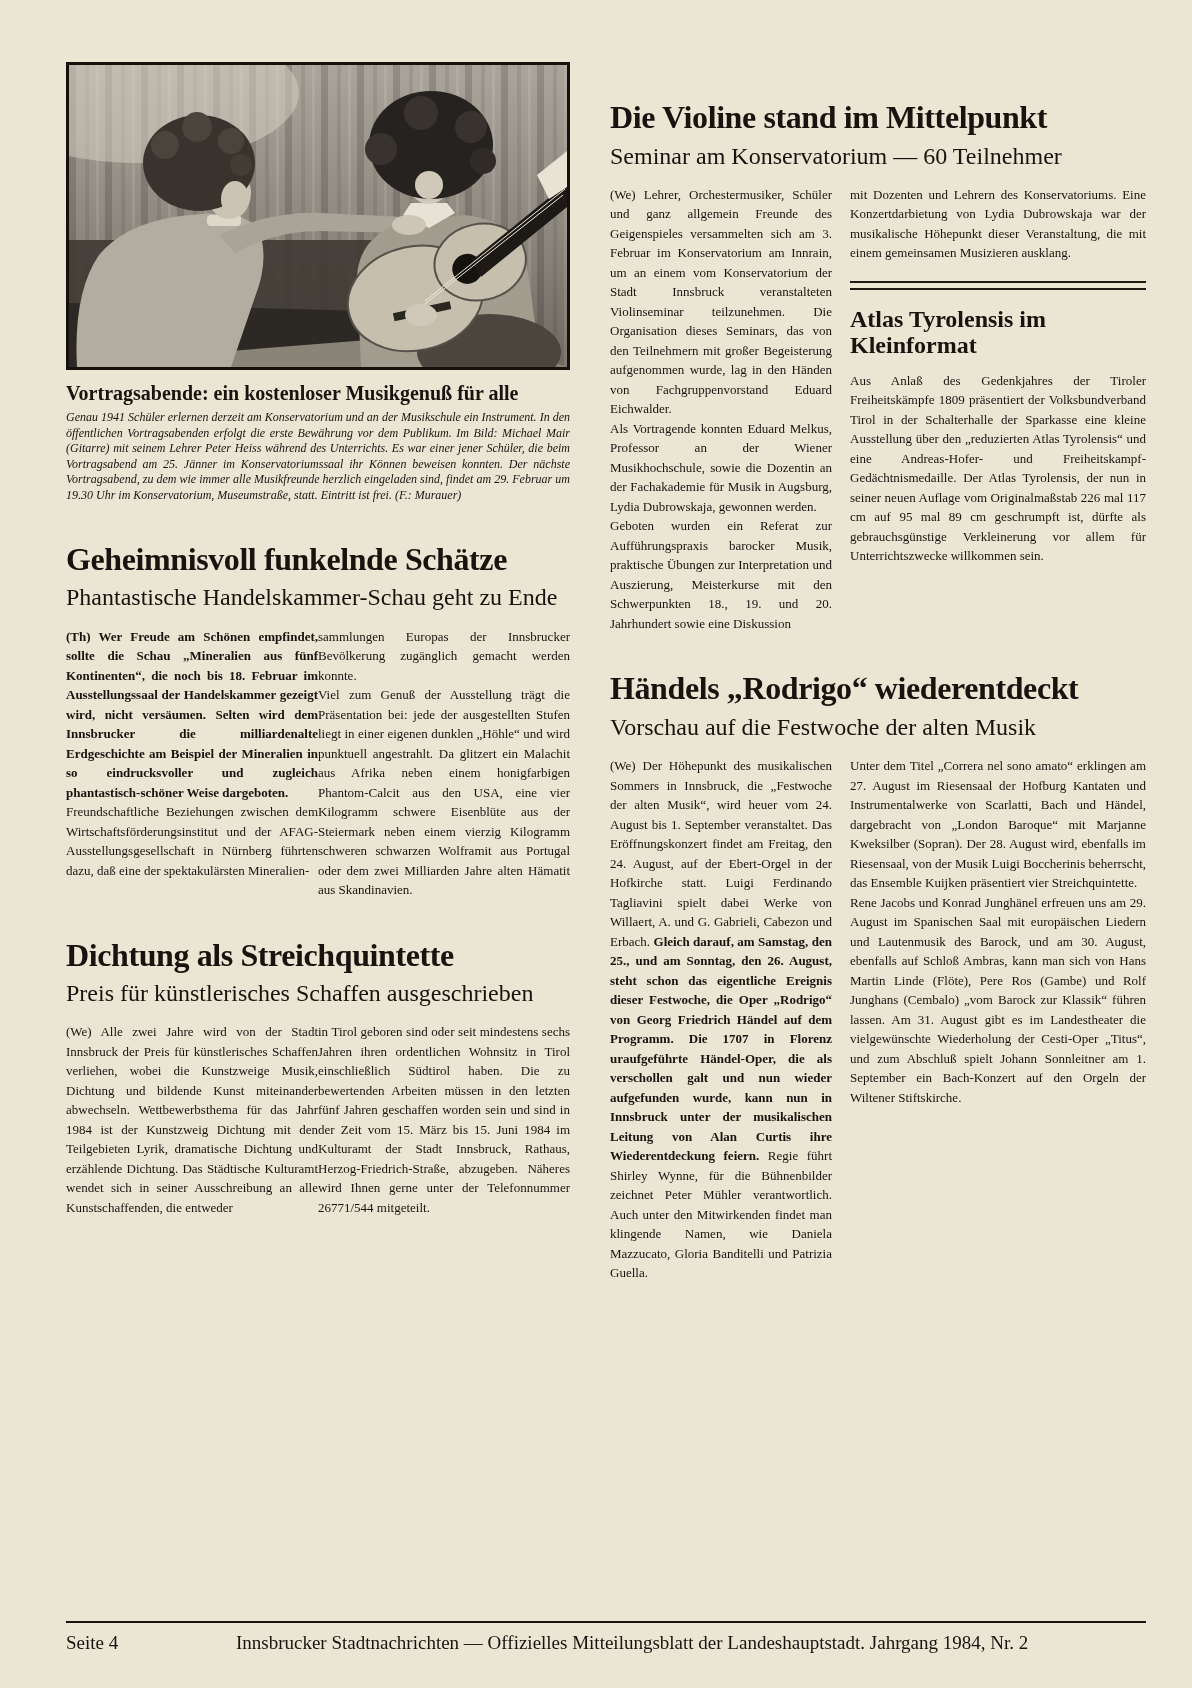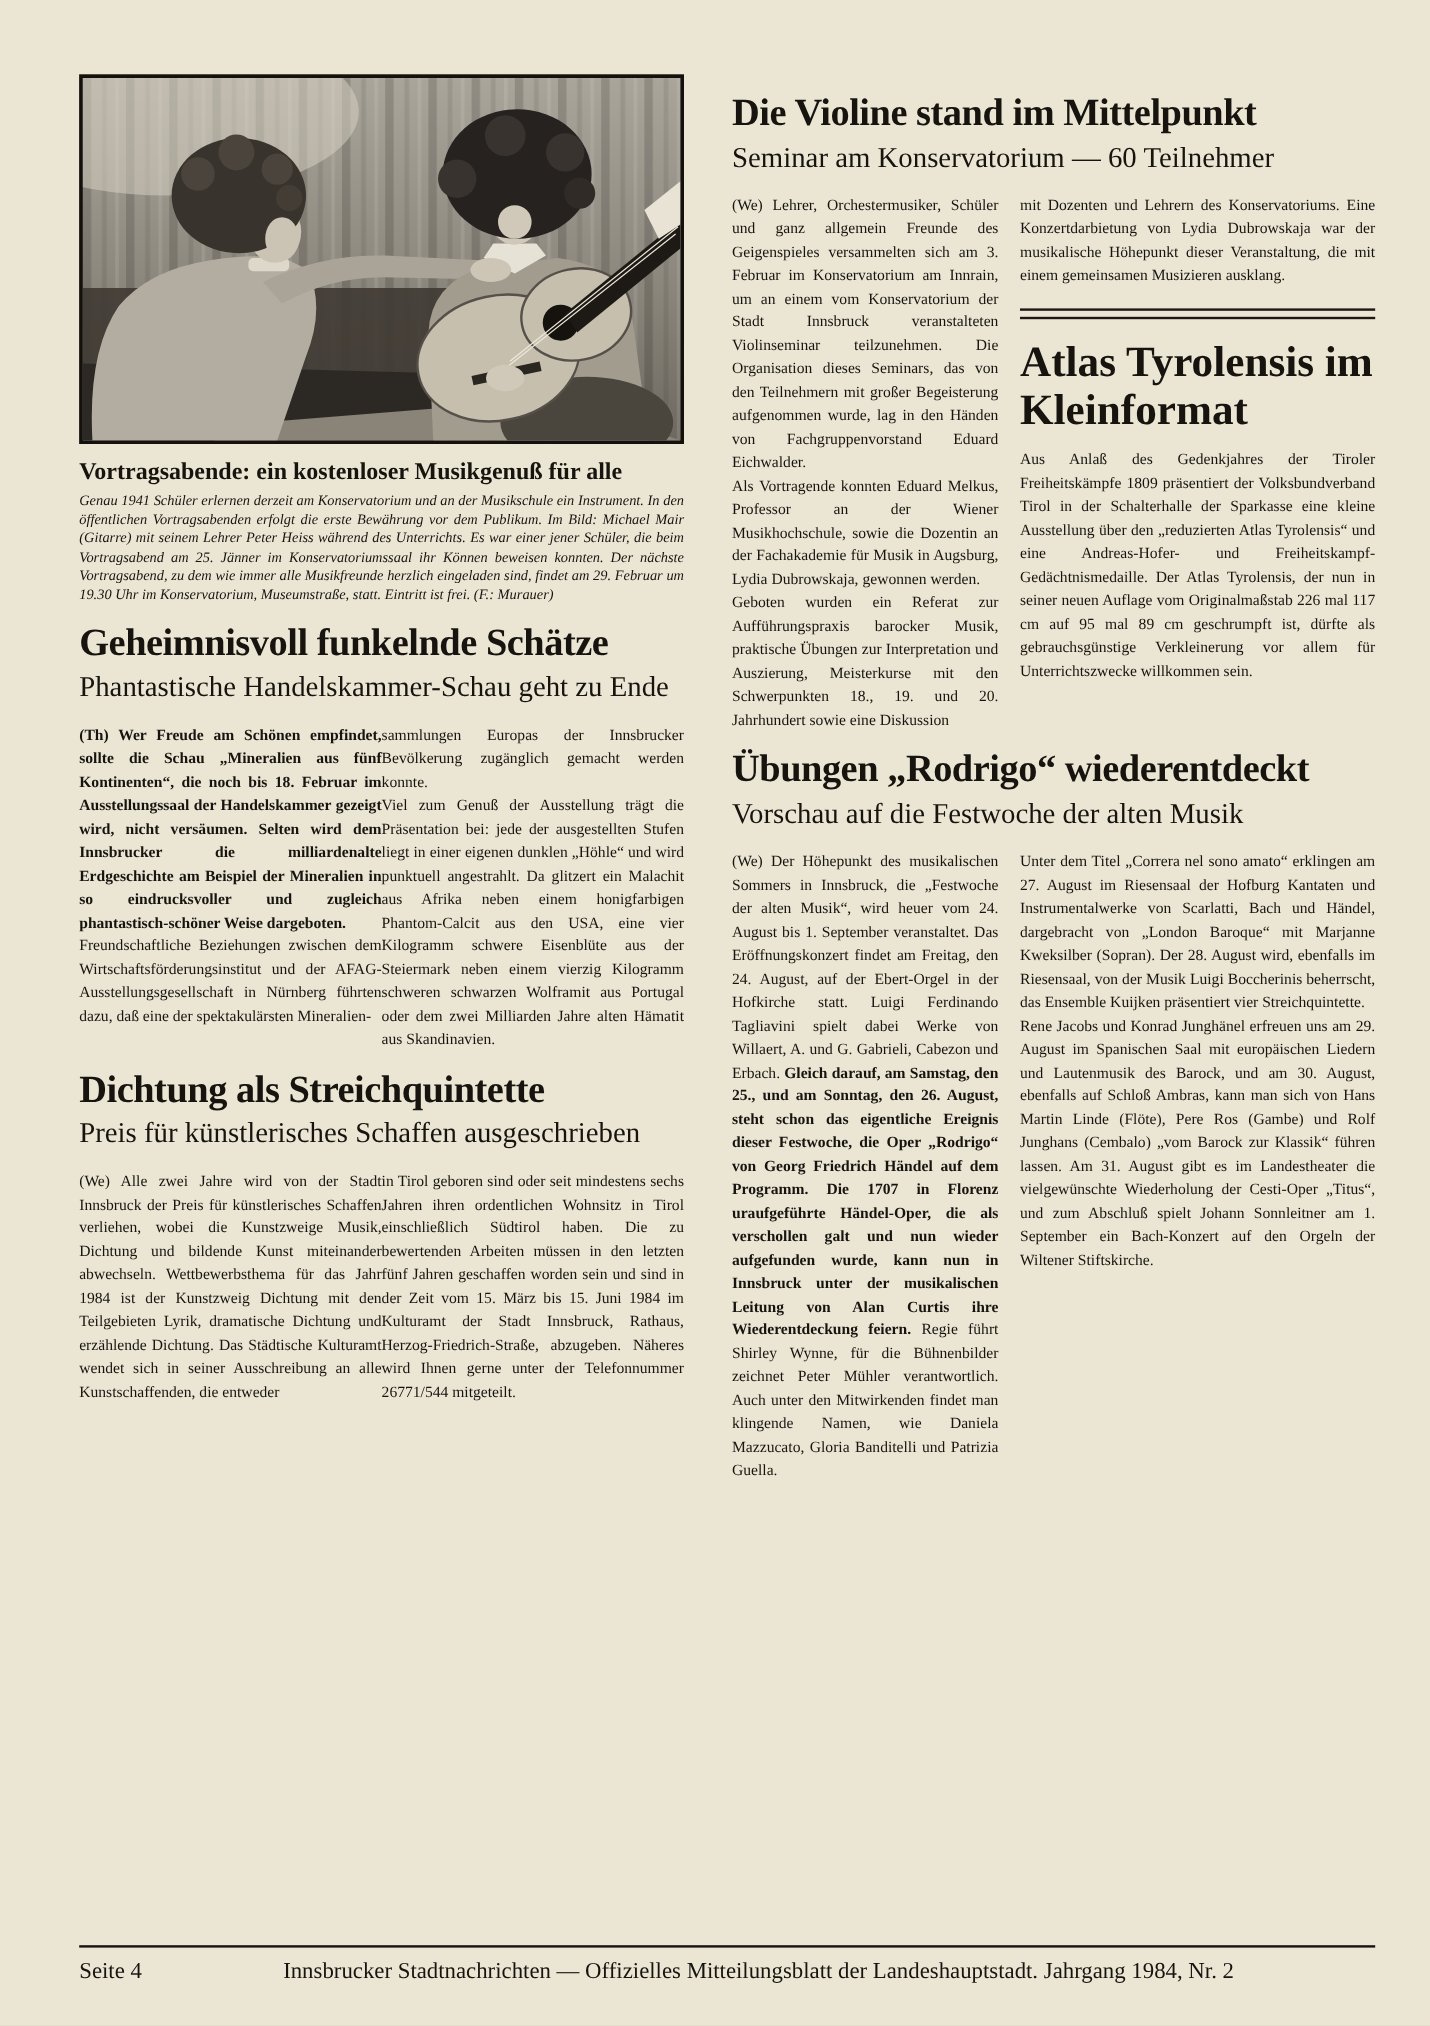--- a/index.html
+++ b/index.html
@@ -39,30 +39,30 @@
 
   
   .photo-frame{border:3px solid #14110d;margin:0;background:#8d887e;line-height:0;}
   .photo-frame svg{display:block;}
   .caption-title{font-size:20px;font-weight:bold;margin:12px 0 5px 0;}
   .caption-body{
     font-size:12px;font-style:italic;line-height:1.3;
     text-align:justify;margin:0;hyphens:auto;
   }
 
-  section.article{margin-top:14px;}
+  section.article{margin-top:38px;}
   .right-sec{margin-top:0;}
   .rodrigo-sec{margin-top:26px;}
 
   
   .double-rule{
     height:5px;border-top:2.5px solid #1c1812;border-bottom:2.5px solid #1c1812;
     margin:18px 0 16px 0;
   }
-  .atlas-title{font-size:36px;font-weight:bold;line-height:1.1;margin:0 0 12px 0;}
+  .atlas-title{font-size:24px;font-weight:bold;line-height:1.1;margin:0 0 12px 0;}
 
   
   footer{margin-top:auto;}
   .footer-rule{border-top:2.5px solid #17140f;margin-bottom:9px;}
   .footer-row{display:flex;align-items:baseline;font-size:19px;justify-content:center;}
   .footer-center{flex:1;text-align:center;}
 </style>
 </head>
 <body>
 
@@ -187,21 +187,21 @@
             <div class="double-rule"></div>
             <section>
               <h3 class="atlas-title">Atlas Tyrolensis im Kleinformat</h3>
               <p class="bodytext">Aus Anlaß des Gedenkjahres der Tiroler Freiheitskämpfe 1809 präsentiert der Volksbundverband Tirol in der Schalterhalle der Sparkasse eine kleine Ausstellung über den „reduzierten Atlas Tyrolensis“ und eine Andreas-Hofer- und Freiheitskampf-Gedächtnismedaille. Der Atlas Tyrolensis, der nun in seiner neuen Auflage vom Originalmaßstab 226 mal 117 cm auf 95 mal 89 cm geschrumpft ist, dürfte als gebrauchsgünstige Verkleinerung vor allem für Unterrichtszwecke willkommen sein.</p>
             </section>
           </div>
         </div>
       </section>
 
       <section class="article rodrigo-sec">
-        <h1 class="headline">Übungen „Rodrigo“ wiederentdeckt</h1>
+        <h1 class="headline">Händels „Rodrigo“ wiederentdeckt</h1>
         <h2 class="subtitle">Vorschau auf die Festwoche der alten Musik</h2>
         <div class="cols-right">
           <div>
             <p class="bodytext"><span>(We) Der Höhepunkt des musikalischen Sommers in Innsbruck, die „Festwoche der alten Musik“, wird heuer vom 24. August bis 1. September veranstaltet. Das Eröffnungskonzert findet am Freitag, den 24. August, auf der Ebert-Orgel in der Hofkirche statt. Luigi Ferdinando Tagliavini spielt dabei Werke von Willaert, A. und G. Gabrieli, Cabezon und Erbach. </span><b>Gleich darauf, am Samstag, den 25., und am Sonntag, den 26. August, steht schon das eigentliche Ereignis dieser Festwoche, die Oper „Rodrigo“ von Georg Friedrich Händel auf dem Programm. Die 1707 in Florenz uraufgeführte Händel-Oper, die als verschollen galt und nun wieder aufgefunden wurde, kann nun in Innsbruck unter der musikalischen Leitung von Alan Curtis ihre Wiederentdeckung feiern. </b><span>Regie führt Shirley Wynne, für die Bühnenbilder zeichnet Peter Mühler verantwortlich. Auch unter den Mitwirkenden findet man klingende Namen, wie Daniela Mazzucato, Gloria Banditelli und Patrizia Guella.</span></p>
           </div>
           <div>
             <p class="bodytext">Unter dem Titel „Correra nel sono amato“ erklingen am 27. August im Riesensaal der Hofburg Kantaten und Instrumentalwerke von Scarlatti, Bach und Händel, dargebracht von „London Baroque“ mit Marjanne Kweksilber (Sopran). Der 28. August wird, ebenfalls im Riesensaal, von der Musik Luigi Boccherinis beherrscht, das Ensemble Kuijken präsentiert vier Streichquintette.
 Rene Jacobs und Konrad Junghänel erfreuen uns am 29. August im Spanischen Saal mit europäischen Liedern und Lautenmusik des Barock, und am 30. August, ebenfalls auf Schloß Ambras, kann man sich von Hans Martin Linde (Flöte), Pere Ros (Gambe) und Rolf Junghans (Cembalo) „vom Barock zur Klassik“ führen lassen. Am 31. August gibt es im Landestheater die vielgewünschte Wiederholung der Cesti-Oper „Titus“, und zum Abschluß spielt Johann Sonnleitner am 1. September ein Bach-Konzert auf den Orgeln der Wiltener Stiftskirche.</p>
           </div>
         </div>

